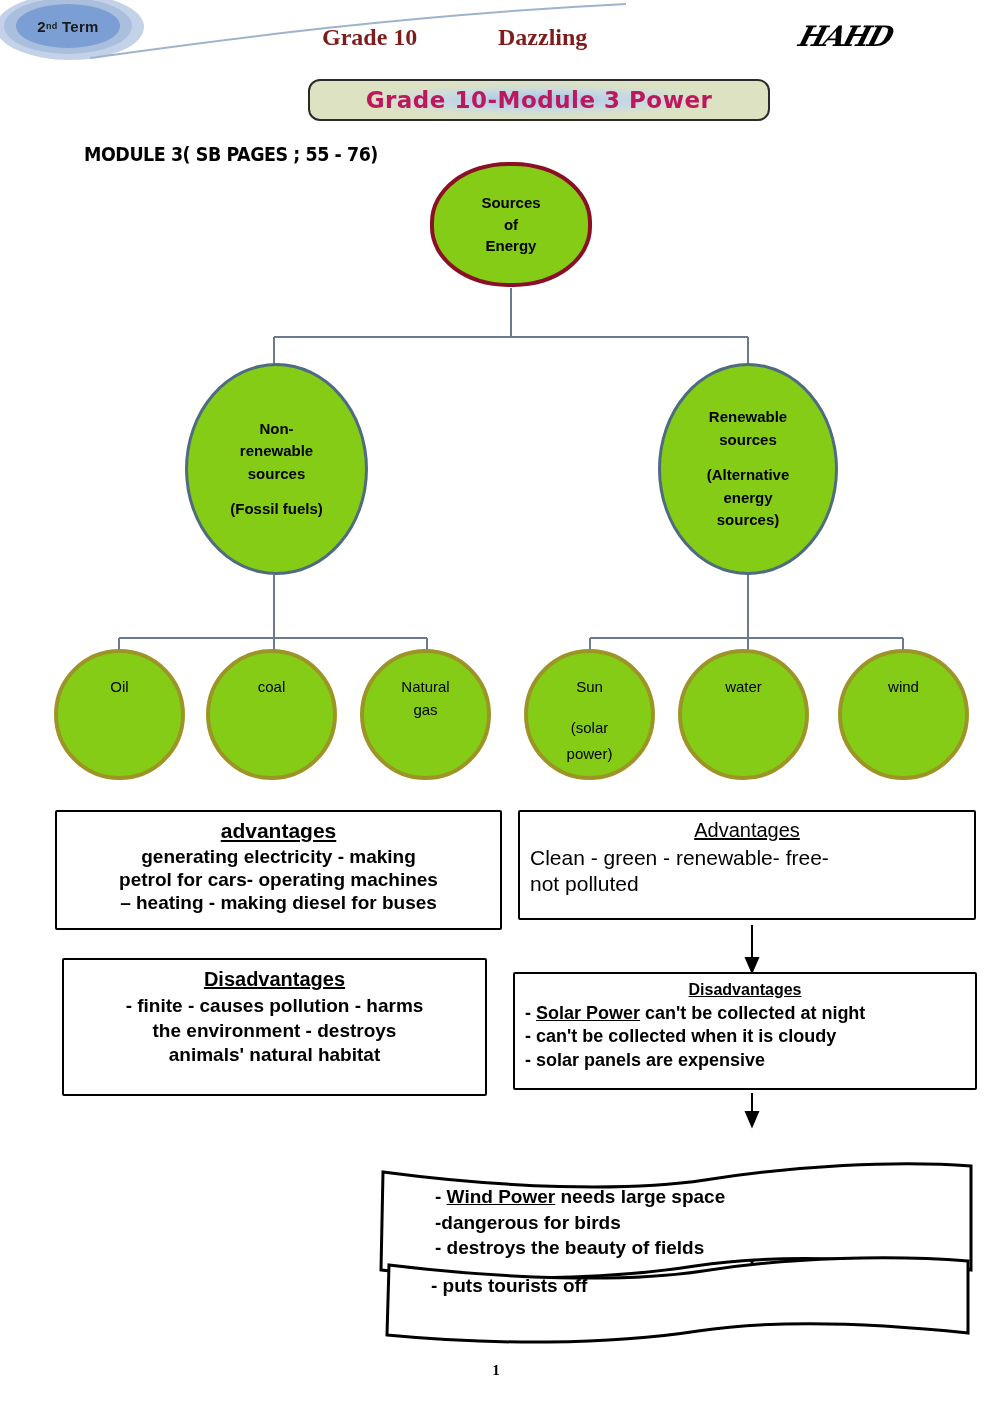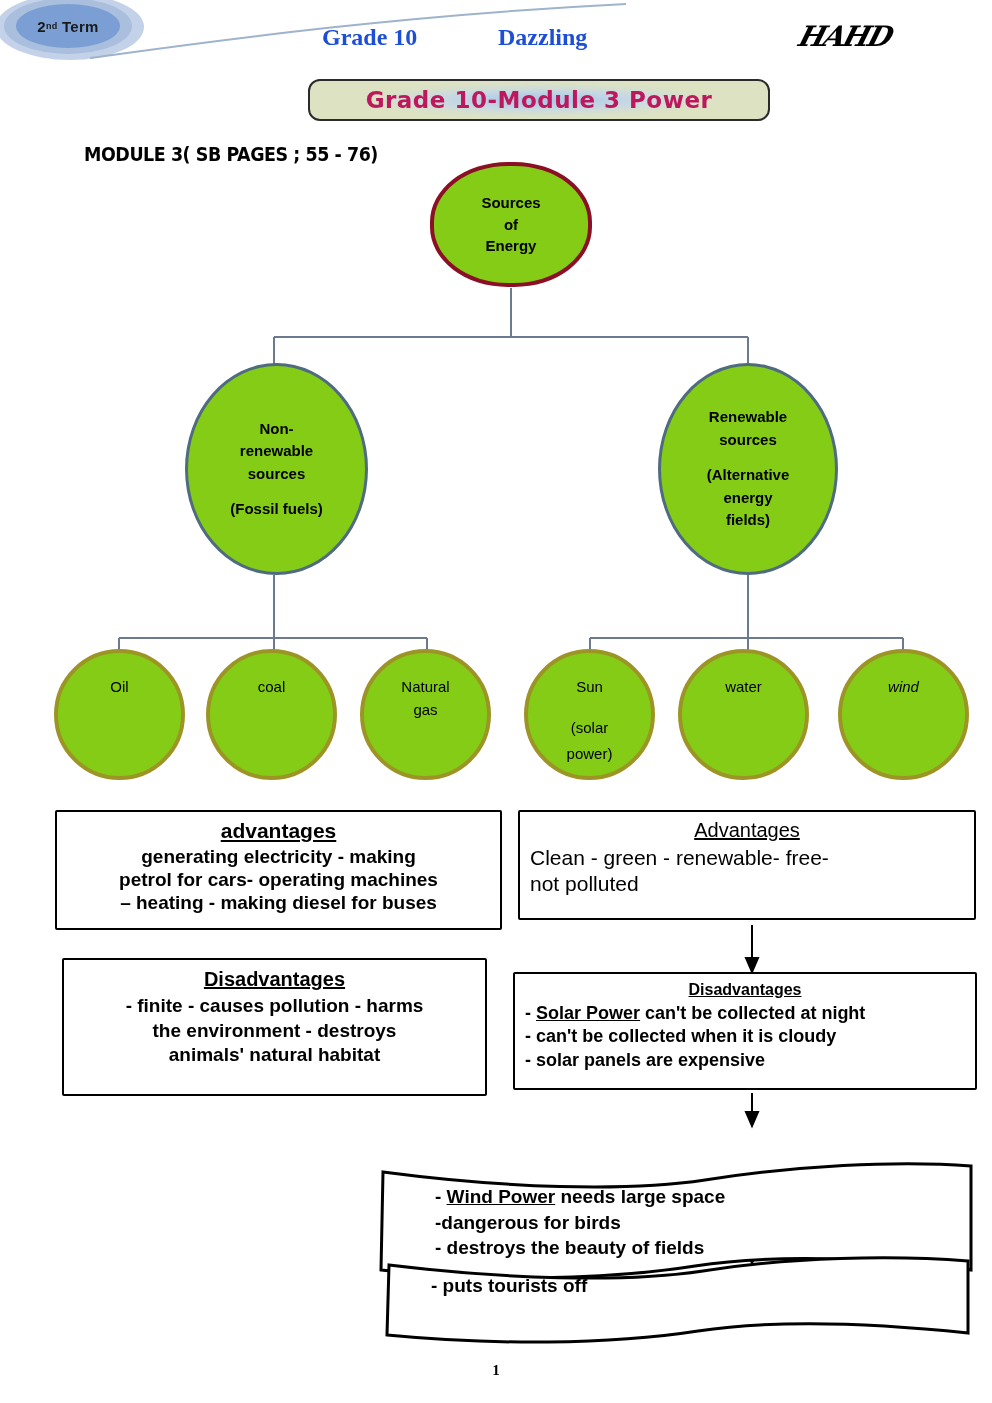--- a/index.html
+++ b/index.html
@@ -29,21 +29,21 @@
     font-size:15px;font-weight:bold;color:#1a1a1a;
     letter-spacing:.3px;
   }
   .term-label sup{font-size:9px;vertical-align:super;}
   .swoosh{
     position:absolute;left:88px;top:2px;width:540px;height:58px;
   }
   .hdr-text{
     position:absolute;top:24px;
     font-family:"Liberation Serif", serif;
-    font-weight:bold;font-size:24px;color:#1d4ed8;
+    font-weight:bold;font-size:24px;color:#7f1d1d;
   }
   .hdr-grade{left:322px;}
   .hdr-dazzle{left:498px;}
   .hdr-sign{
     position:absolute;left:800px;top:20px;
     font-family:"DejaVu Serif", serif;
     font-style:italic;font-weight:bold;font-size:28px;
     letter-spacing:-2px;
     transform:skewX(-16deg);
   }
@@ -101,21 +101,21 @@
   .circ{
     border:4px solid #9c9526;border-radius:50%;
     font-size:15px;line-height:1.55;width:131px;height:131px;
     font-weight:normal;
   }
   .c1{left:54px;top:649px;}
   .c2{left:206px;top:649px;}
   .c3{left:360px;top:649px;}
   .c4{left:524px;top:649px;}
   .c5{left:678px;top:649px;}
-  .c6{left:838px;top:649px;font-style:italic;}
+  .c6{left:838px;top:649px;}
   .circ .lbl-top{position:absolute;top:22px;left:0;right:0;}
   .circ .lbl-sub{position:absolute;top:62px;left:0;right:0;line-height:1.7;}
 
   
   svg.links{position:absolute;left:0;top:0;width:992px;height:1403px;pointer-events:none;}
 
   
   .box{
     position:absolute;box-sizing:border-box;background:#fff;
     border:2px solid #000;border-radius:2px;
@@ -220,21 +220,21 @@
     <span class="gap"></span>
     <span>(Fossil fuels)</span>
   </div>
 
   <div class="node node-mid node-renew">
     <span>Renewable</span>
     <span>sources</span>
     <span class="gap"></span>
     <span>(Alternative</span>
     <span>energy</span>
-    <span>fields)</span>
+    <span>sources)</span>
   </div>
 
   <div class="node circ c1">
     <span class="lbl-top">Oil</span>
   </div>
   <div class="node circ c3">
     <span class="lbl-top">Natural</span>
     <span class="lbl-sub" style="top:44px">gas</span>
   </div>
   <div class="node circ c2">

